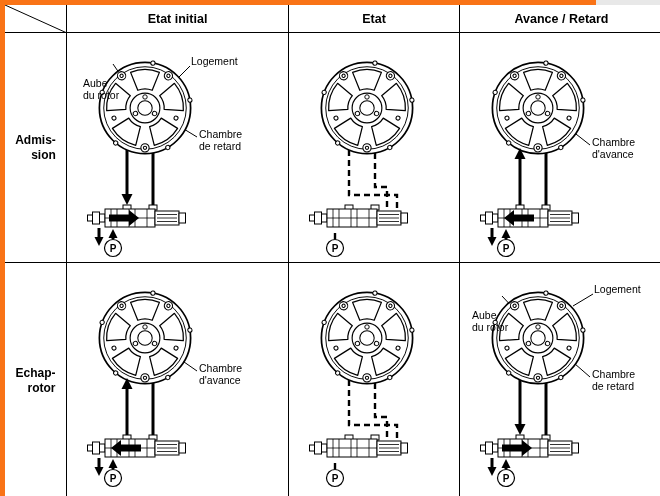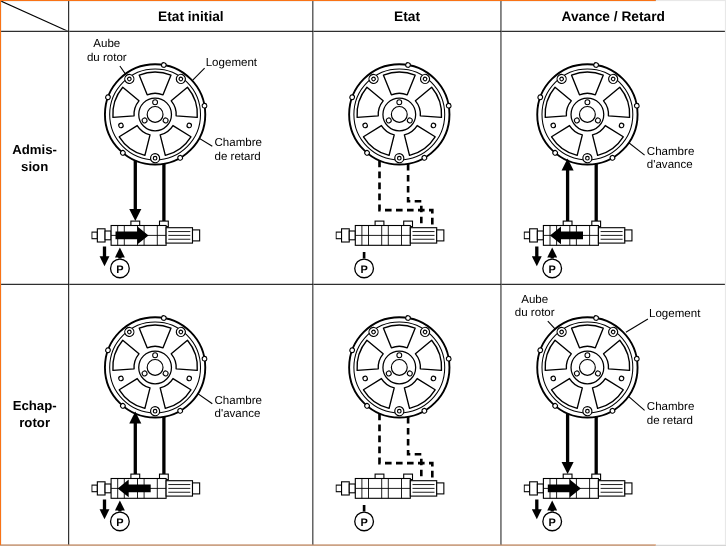--- a/index.html
+++ b/index.html
@@ -1,31 +1,31 @@
 <!DOCTYPE html>
 <html><head>
 <meta charset="utf-8">
 <style>
   * { margin:0; padding:0; box-sizing:border-box; }
   html,body { background:#e8e8e8; }
   body { font-family:"Liberation Sans", sans-serif; color:#000; }
-  .sheet { width:596px; height:496px; background:#737373; border:1px solid #f97316; position:relative; }
+  .sheet { width:596px; height:496px; background:#fdba74; border:5px solid #f97316; position:relative; }
   .grid { display:grid; width:100%; height:100%;
           grid-template-columns:62px 222px 171px 203px;
           grid-template-rows:28px 230px 236px; }
   .cell { position:relative; background:#fff; border-right:1px solid #000; border-bottom:1px solid #000; overflow:hidden; }
   .cell.lastcol { border-right:none; }
   .cell.lastrow { border-bottom:none; }
   .colhead { display:flex; align-items:center; justify-content:center;
              font-weight:bold; font-size:12.5px; }
   .rowhead { display:flex; align-items:center; justify-content:center;
-             font-weight:bold; font-size:12px; text-align:center;
+             font-weight:bold; font-size:12px; text-align:right;
              white-space:pre-line; line-height:1.25; }
   .dlabel { position:absolute; font-size:10.5px; line-height:1.12; white-space:pre-line; }
-  .dlabel.ctr { text-align:center; }
+  .dlabel.ctr { text-align:left;margin-top:39px; }
   svg.diag { position:absolute; left:0; top:0; width:100%; height:100%; }
   .pipe   { stroke:#000; stroke-width:3; fill:none; }
   .pipe-d { stroke:#000; stroke-width:2.4; fill:none; stroke-dasharray:6 4; }
   .leader { stroke:#000; stroke-width:1; fill:none; }
   .ptext  { font-family:"Liberation Sans", sans-serif; font-size:10px; font-weight:bold; text-anchor:middle; }
   .corner-svg { position:absolute; inset:0; width:100%; height:100%; }
 </style>
 </head>
 <body>
 

